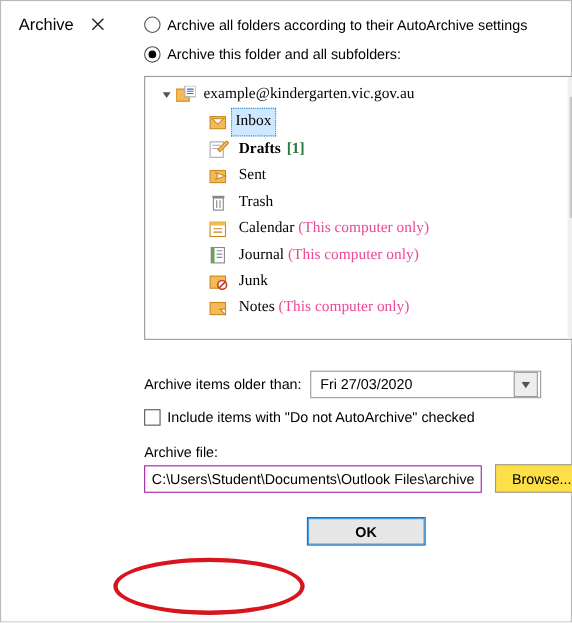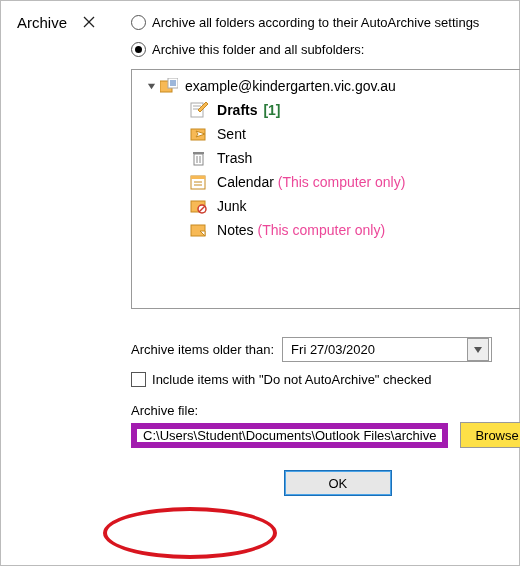--- a/index.html
+++ b/index.html
@@ -134,21 +134,21 @@
     align-items: center;
     justify-content: center;
     flex: none;
   }
   .tree-item.selected .label-wrap {
     background: #cde8ff;
     border: 1px dotted #3a8ccf;
     padding: 0 3px;
     margin-left: -4px;
   }
-  .label-wrap { display: inline-block; padding: 0 3px; }
+  .label-wrap { display: inline-block; padding: 0 3px; font-family: Liberation Serif, serif; }
   .bold { font-weight: 600; }
   .count { color: #2a7a3a; font-weight: 600; margin-left: 2px; }
   .local { color: #ec4899; }
   .row {
     display: flex;
     align-items: center;
     gap: 8px;
     margin-top: 28px;
   }
   .combo {
@@ -185,21 +185,21 @@
     flex: none;
   }
   .label-block { margin-top: 16px; margin-bottom: 4px; }
   .file-row {
     display: flex;
     align-items: center;
     gap: 12px;
   }
   .textbox {
     flex: 1;
-    border: 6px solid #a21caf;
+    border: 1px solid #a21caf;
     height: 25px;
     padding: 0 6px;
     box-sizing: border-box;
     display: flex;
     align-items: center;
     overflow: hidden;
     white-space: nowrap;
   }
   .btn {
     height: 26px;
@@ -218,21 +218,21 @@
     box-shadow: inset 0 0 0 1px #4aa3e8;
     background: #e7e7e7;
   }
   .button-row {
     display: flex;
     justify-content: center;
     gap: 20px;
     margin-top: 22px;
     position: relative;
   }
-  .ok-btn, .cancel-btn { width: 108px; }
+  .ok-btn, .cancel-btn { width: 108px; font-weight: bold; }
   .highlight-ellipse {
     position: absolute;
     left: 102px;
     top: 506px;
     width: 174px;
     height: 52px;
     border: 4px solid #d8151f;
     border-radius: 50%;
     pointer-events: none;
     box-sizing: border-box;
@@ -279,20 +279,29 @@
               <rect x="0" y="3" width="12" height="11" fill="#f7b955" stroke="#c78a20"></rect>
               <rect x="8" y="0" width="10" height="10" fill="#fff" stroke="#aaa"></rect>
               <line x1="10" y1="3" x2="16" y2="3" stroke="#3b6fb6"></line>
               <line x1="10" y1="5" x2="16" y2="5" stroke="#3b6fb6"></line>
               <line x1="10" y1="7" x2="16" y2="7" stroke="#3b6fb6"></line>
             </svg>
           </span>
           <span class="label-wrap">example@kindergarten.vic.gov.au</span>
         </div>
 
+        <div class="tree-item selected">
+          <span class="icon">
+            <svg width="18" height="16" viewBox="0 0 18 16">
+              <rect x="1" y="3" width="14" height="11" fill="#f7b955" stroke="#c78a20"></rect>
+              <polygon points="3,5 13,5 8,10" fill="#fff" stroke="#c78a20"></polygon>
+            </svg>
+          </span>
+          <span class="label-wrap">Inbox</span>
+        </div>
 
         <div class="tree-item">
           <span class="icon">
             <svg width="18" height="16" viewBox="0 0 18 16">
               <rect x="1" y="1" width="12" height="14" fill="#fff" stroke="#aaa"></rect>
               <line x1="3" y1="4" x2="11" y2="4" stroke="#aaa"></line>
               <line x1="3" y1="7" x2="11" y2="7" stroke="#aaa"></line>
               <polygon points="8,8 16,0 18,2 10,10" fill="#f7b955" stroke="#c78a20"></polygon>
             </svg>
           </span>
@@ -332,20 +341,34 @@
               <line x1="4" y1="8" x2="12" y2="8" stroke="#c78a20"></line>
               <line x1="4" y1="11" x2="12" y2="11" stroke="#c78a20"></line>
             </svg>
           </span>
           <span class="label-wrap">
             <span>Calendar</span><span class="local"> (This computer only)</span>
           </span>
         </div>
 
 
+        <div class="tree-item">
+          <span class="icon">
+            <svg width="18" height="16" viewBox="0 0 18 16">
+              <rect x="2" y="1" width="12" height="14" fill="#fff" stroke="#888"></rect>
+              <rect x="2" y="1" width="3" height="14" fill="#6aa05a"></rect>
+              <line x1="7" y1="4" x2="12" y2="4" stroke="#888"></line>
+              <line x1="7" y1="7" x2="12" y2="7" stroke="#888"></line>
+              <line x1="7" y1="10" x2="12" y2="10" stroke="#888"></line>
+            </svg>
+          </span>
+          <span class="label-wrap">
+            <span>Journal</span><span class="local"> (This computer only)</span>
+          </span>
+        </div>
 
         <div class="tree-item">
           <span class="icon">
             <svg width="18" height="16" viewBox="0 0 18 16">
               <rect x="1" y="3" width="14" height="11" fill="#f7b955" stroke="#c78a20"></rect>
               <circle cx="12" cy="11" r="4" fill="#fff" stroke="#cc3b2e" stroke-width="1.5"></circle>
               <line x1="9" y1="14" x2="15" y2="8" stroke="#cc3b2e" stroke-width="1.5"></line>
             </svg>
           </span>
           <span class="label-wrap">Junk</span>

